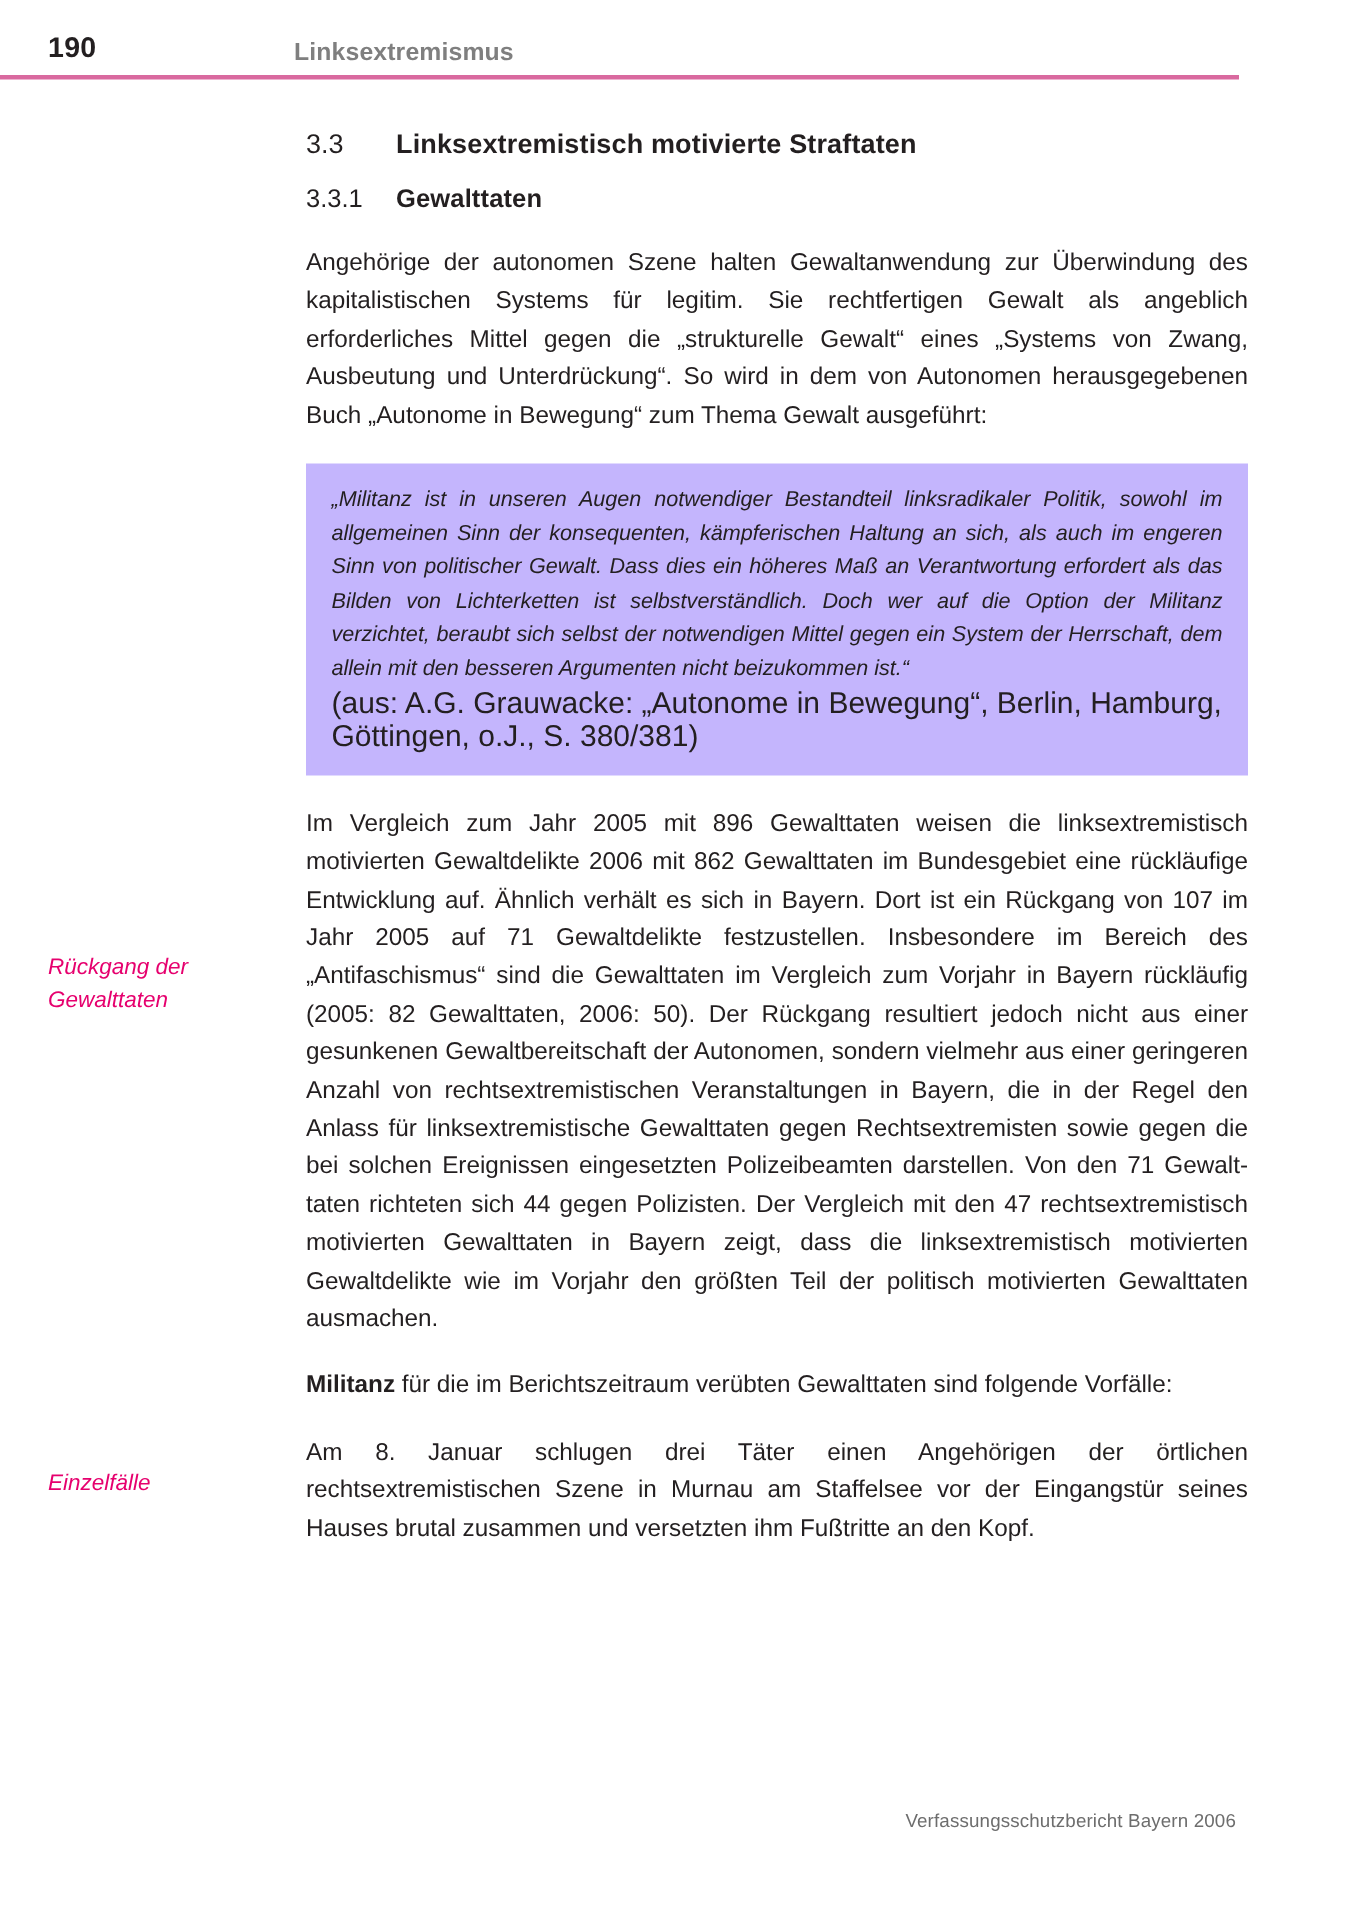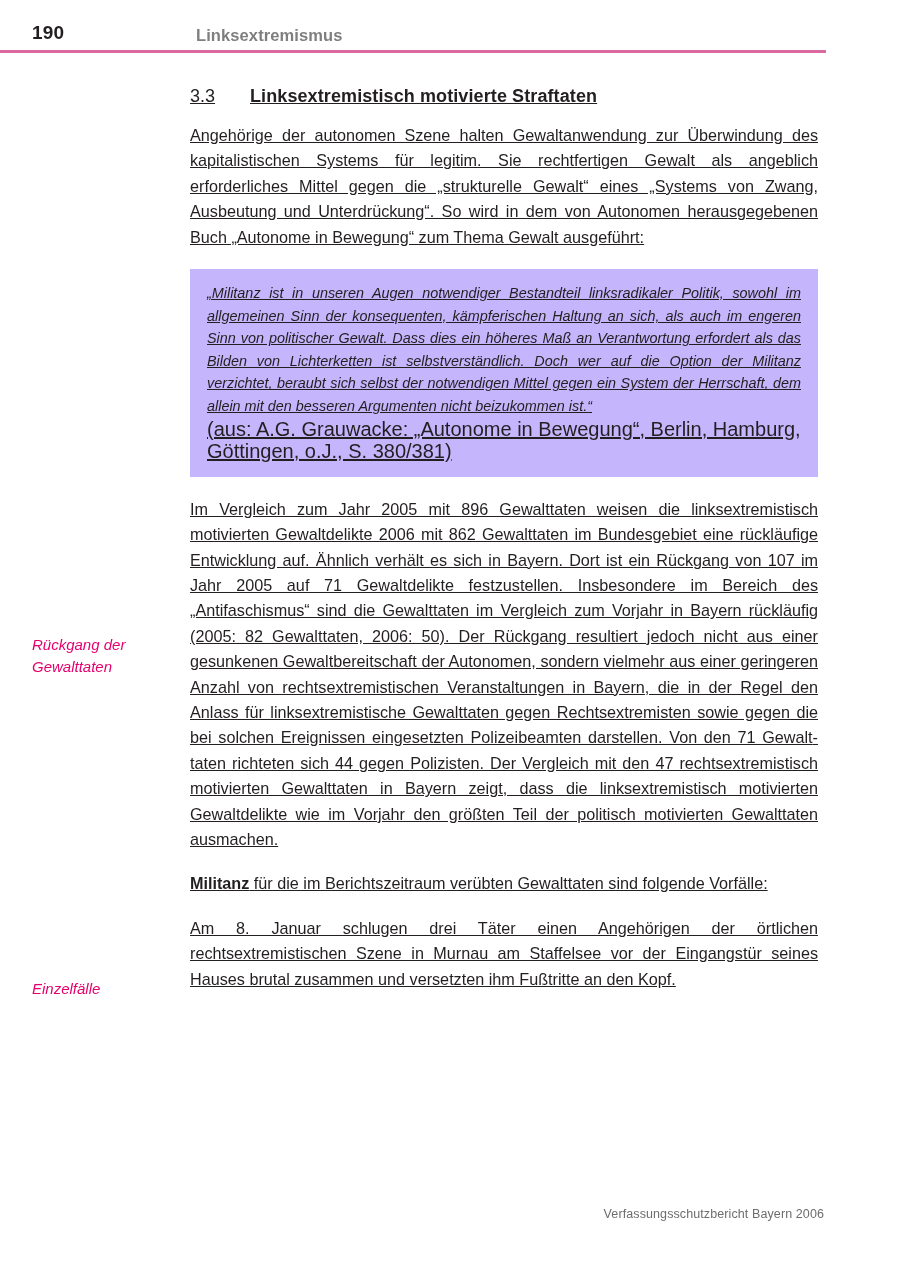--- a/index.html
+++ b/index.html
@@ -54,24 +54,23 @@
     left: 0;
     top: 50px;
     width: 826px;
     height: 3px;
     background: #d9699f;
   }
 
   
   .content {
     position: absolute;
-    left: 190px;
+    left: 204px;
     top: 86px;
     width: 628px;
-    text-decoration: underline;
   }
 
   
   .h2 {
     display: flex;
     align-items: baseline;
     margin: 0 0 16px 0;
   }
   .h2 .num {
     width: 60px;
@@ -179,20 +178,24 @@
   </div>
   <div class="header-rule"></div>
 
   <div class="content">
 
     <div class="h2">
       <span class="num">3.3</span>
       <span class="txt">Linksextremistisch motivierte Straftaten</span>
     </div>
 
+    <div class="h3">
+      <span class="num">3.3.1</span>
+      <span class="txt">Gewalttaten</span>
+    </div>
 
     <p class="body">Angehörige der autonomen Szene halten Gewaltanwendung zur Über­windung des kapitalistischen Systems für legitim. Sie rechtfertigen Ge­walt als angeblich erforderliches Mittel gegen die „strukturelle Gewalt“ eines „Systems von Zwang, Ausbeutung und Unterdrückung“. So wird in dem von Autonomen herausgegebenen Buch „Autonome in Be­wegung“ zum Thema Gewalt ausgeführt:</p>
 
     <div class="quotebox">
       <p class="q">„Militanz ist in unseren Augen notwendiger Bestandteil linksradikaler Politik, sowohl im allgemeinen Sinn der konsequenten, kämpferischen Haltung an sich, als auch im engeren Sinn von politischer Gewalt. Dass dies ein höheres Maß an Verantwortung erfordert als das Bilden von Lichterketten ist selbstver­ständlich. Doch wer auf die Option der Militanz verzichtet, beraubt sich selbst der notwendigen Mittel gegen ein System der Herrschaft, dem allein mit den besseren Argumenten nicht beizukommen ist.“</p>
       <p class="src">(aus: A.G. Grauwacke: „Autonome in Bewegung“, Berlin, Hamburg, Göttingen, o.J., S. 380/381)</p>
     </div>
 
     <p class="body">Im Vergleich zum Jahr 2005 mit 896 Gewalttaten weisen die links­extremistisch motivierten Gewaltdelikte 2006 mit 862 Gewalttaten im Bundesgebiet eine rückläufige Entwicklung auf. Ähnlich verhält es sich in Bayern. Dort ist ein Rückgang von 107 im Jahr 2005 auf 71 Gewalt­delikte festzustellen. Insbesondere im Bereich des „Antifaschismus“ sind die Gewalttaten im Vergleich zum Vorjahr in Bayern rückläufig (2005: 82 Gewalttaten, 2006: 50). Der Rückgang resultiert jedoch nicht aus einer gesunkenen Gewaltbereitschaft der Autonomen, sondern viel­mehr aus einer geringeren Anzahl von rechtsextremistischen Veranstal­tungen in Bayern, die in der Regel den Anlass für linksextremistische Gewalttaten gegen Rechtsextremisten sowie gegen die bei solchen Ereignissen eingesetzten Polizeibeamten darstellen. Von den 71 Gewalt­taten richteten sich 44 gegen Polizisten. Der Vergleich mit den 47 rechtsextremistisch motivierten Gewalttaten in Bayern zeigt, dass die linksextremistisch motivierten Gewaltdelikte wie im Vorjahr den größ­ten Teil der politisch motivierten Gewalttaten ausmachen.</p>
 

